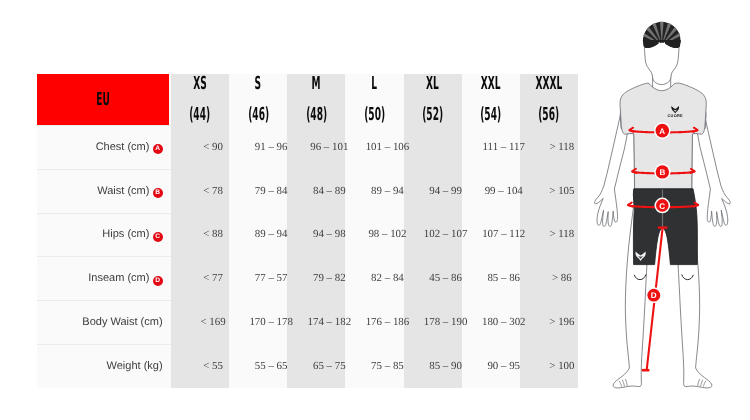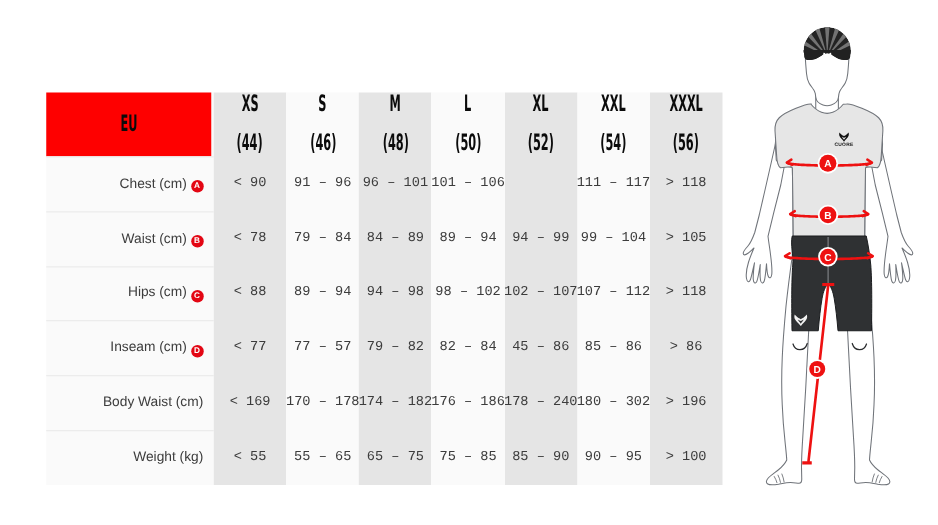--- a/index.html
+++ b/index.html
@@ -16,21 +16,21 @@
 
   .size-head{position:absolute;top:0;width:58.1px;height:51px;display:flex;flex-direction:column;align-items:center;justify-content:space-between;}
   .size-head .s1,.size-head .s2{font-family:"DejaVu Sans Condensed","DejaVu Sans",sans-serif;font-weight:bold;font-size:18px;color:#0b0b0b;line-height:20.5px;display:inline-block;transform:scaleX(0.56);transform-origin:center;}
 
   .rowline{position:absolute;left:0;width:134px;height:1px;background:#ececec;}
 
   .rowlabel{position:absolute;left:0;width:134px;display:flex;align-items:center;justify-content:flex-end;padding-right:8.4px;box-sizing:border-box;}
   .rowlabel .txt{font-family:"Liberation Sans",sans-serif;font-size:11px;color:#3c3c3c;white-space:nowrap;}
   .badge{display:inline-block;width:10px;height:10px;border-radius:50%;background:#e30613;color:#fff;font-family:"Liberation Sans",sans-serif;font-size:6.6px;font-weight:bold;line-height:10px;text-align:center;margin-left:3.2px;position:relative;top:2.5px;}
 
-  .cell{position:absolute;width:58.1px;display:flex;align-items:center;justify-content:center;font-family:Liberation Mono, monospace;font-size:10.9px;color:#3c3c3c;white-space:nowrap;}
+  .cell{position:absolute;width:58.1px;display:flex;align-items:center;justify-content:center;font-family:Liberation Serif, serif;font-size:10.9px;color:#3c3c3c;white-space:nowrap;margin-left:13px;}
 
   .figure-svg{position:absolute;left:0;top:0;}
   .mk{font-family:"Liberation Sans",sans-serif;font-size:8.1px;font-weight:bold;fill:#ffffff;}
   .figure-svg text{paint-order:stroke;}
   .wm{font-family:"Liberation Sans",sans-serif;font-size:3.9px;font-weight:bold;fill:#111111;letter-spacing:0.25px;}
 </style>
 </head>
 <body>
 
 <div id="root">
@@ -122,21 +122,21 @@
       <div class="cell" style="left:424.7px;top:182.39999999999998px;height:43.8px">85 – 86</div>
       <div class="cell" style="left:482.84000000000003px;top:182.39999999999998px;height:43.8px">&gt; 86</div>
       <div class="rowline" style="top:226.2px"></div>
       <div class="rowlabel" style="top:226.2px;height:43.8px">
         <span class="txt">Body Waist (cm)</span>
       </div>
       <div class="cell" style="left:134px;top:226.2px;height:43.8px">&lt; 169</div>
       <div class="cell" style="left:192.14px;top:226.2px;height:43.8px">170 – 178</div>
       <div class="cell" style="left:250.28px;top:226.2px;height:43.8px">174 – 182</div>
       <div class="cell" style="left:308.42px;top:226.2px;height:43.8px">176 – 186</div>
-      <div class="cell" style="left:366.56px;top:226.2px;height:43.8px">178 – 240</div>
+      <div class="cell" style="left:366.56px;top:226.2px;height:43.8px">178 – 190</div>
       <div class="cell" style="left:424.7px;top:226.2px;height:43.8px">180 – 302</div>
       <div class="cell" style="left:482.84000000000003px;top:226.2px;height:43.8px">&gt; 196</div>
       <div class="rowline" style="top:270px"></div>
       <div class="rowlabel" style="top:270px;height:43.8px">
         <span class="txt">Weight (kg)</span>
       </div>
       <div class="cell" style="left:134px;top:270px;height:43.8px">&lt; 55</div>
       <div class="cell" style="left:192.14px;top:270px;height:43.8px">55 – 65</div>
       <div class="cell" style="left:250.28px;top:270px;height:43.8px">65 – 75</div>
       <div class="cell" style="left:308.42px;top:270px;height:43.8px">75 – 85</div>

